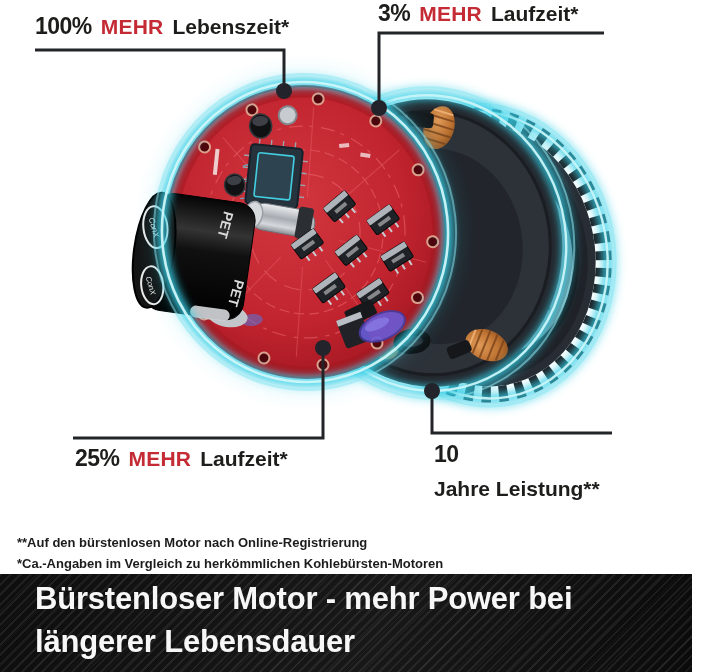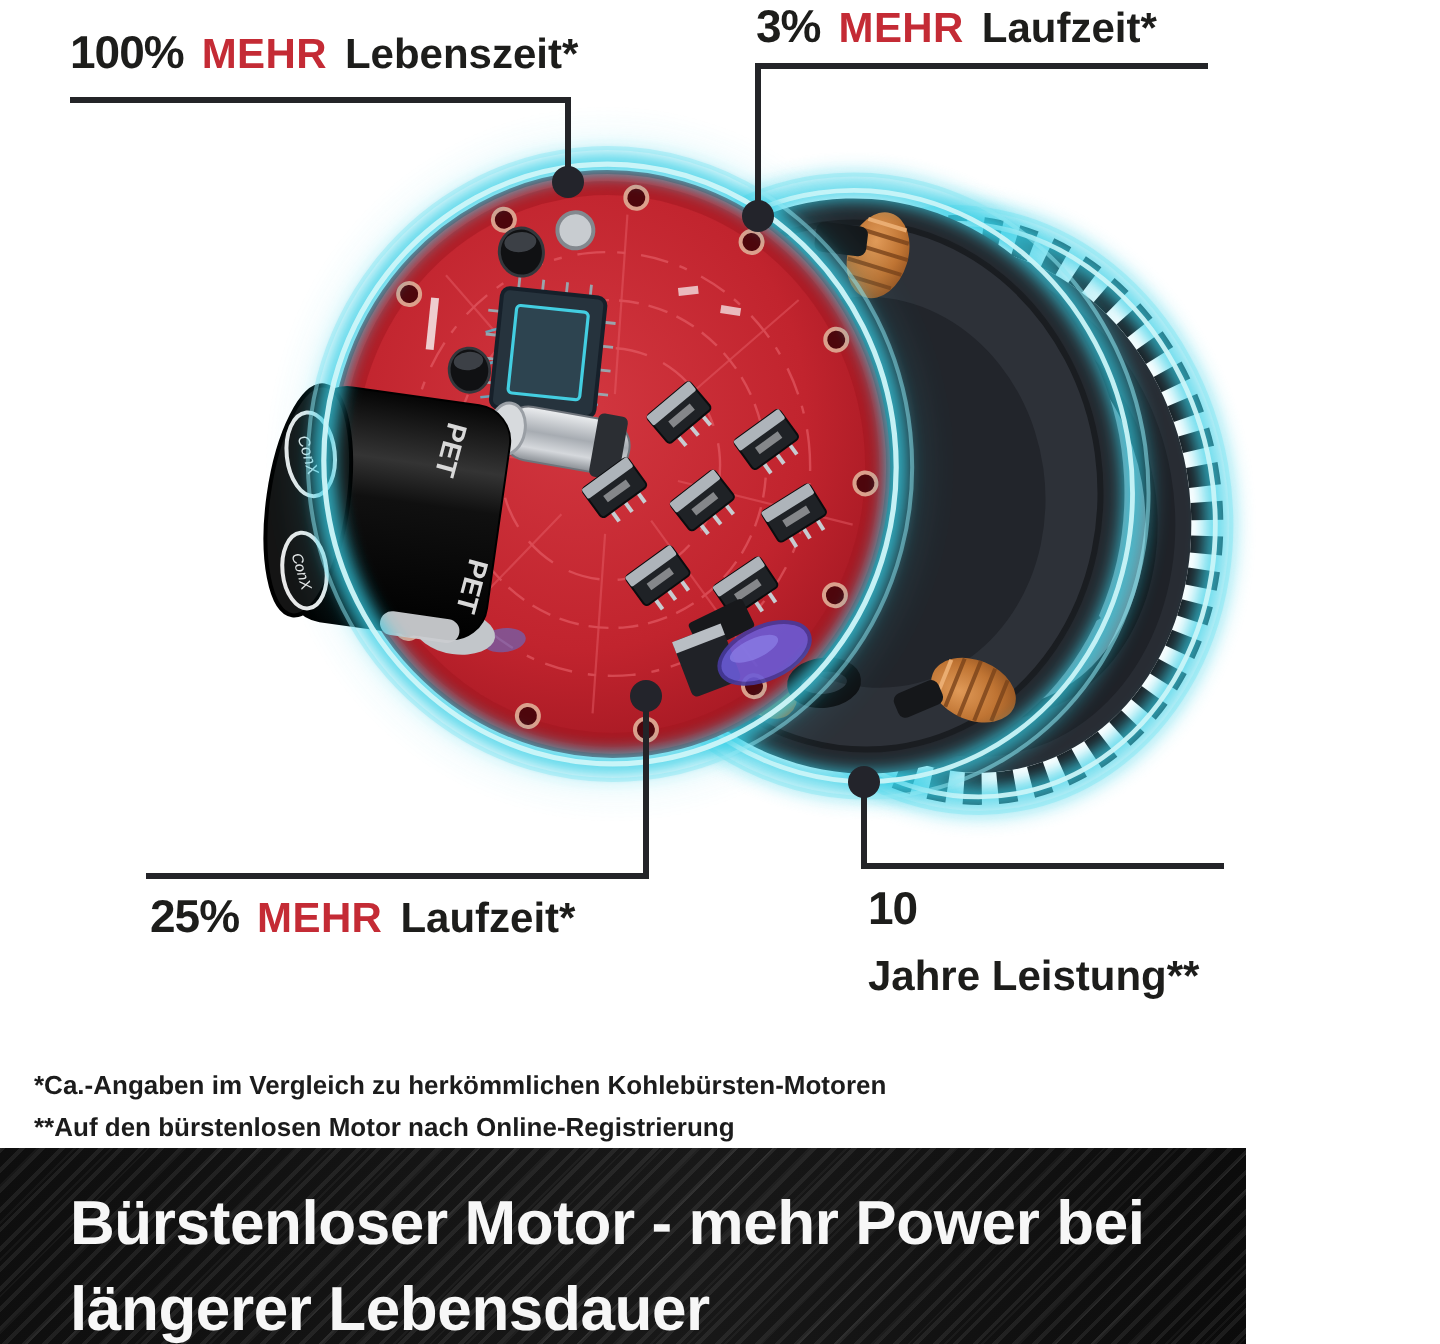--- a/index.html
+++ b/index.html
@@ -10,26 +10,26 @@
   .motor-svg{position:absolute;left:0;top:0;}
   .callout{
     position:absolute;display:flex;align-items:baseline;gap:9px;white-space:nowrap;
   }
   .callout .num{font-size:23px;font-weight:700;color:#1d1d1b;letter-spacing:-.5px;}
   .callout .mehr{font-size:21px;font-weight:700;color:#c42b35;letter-spacing:.2px;}
   .callout .lbl{font-size:21px;font-weight:700;color:#1d1d1b;}
   .footnotes{position:absolute;left:17px;top:532px;font-size:13px;font-weight:700;
     line-height:21px;color:#1c1c1c;}
   .banner{
-    position:absolute;left:0;top:574px;width:623px;height:98px;
+    position:absolute;left:0;top:574px;width:692px;height:98px;
     background:
       repeating-linear-gradient(135deg, rgba(255,255,255,0.07) 0 2px, rgba(255,255,255,0) 2px 7px),
       repeating-linear-gradient(135deg, rgba(255,255,255,0.04) 0 1px, rgba(0,0,0,0) 1px 13px),
       linear-gradient(100deg,#0e0e0e 0%,#181818 55%,#0b0b0b 100%);
-    box-sizing:border-box;padding:16px 0 0 35px;
+    box-sizing:border-box;padding:3px 0 0 35px;
   }
   .banner .bline{font-size:31px;font-weight:700;color:#f7f7f7;line-height:43px;
     letter-spacing:-.2px;}
 </style>
 </head>
 <body>
 
 <div class="stage">
 
   <svg class="motor-svg" width="720" height="574" viewBox="0 0 720 574">
@@ -265,22 +265,22 @@
     <span class="mehr">MEHR</span>
     <span class="lbl">Laufzeit*</span>
   </div>
 
   <div class="callout" style="left:434px;top:441px;flex-direction:column;">
     <span class="num">10</span>
     <span class="lbl">Jahre Leistung**</span>
   </div>
 
   <div class="footnotes">
+    <div>**Auf den bürstenlosen Motor nach Online-Registrierung</div>
     <div>*Ca.-Angaben im Vergleich zu herkömmlichen Kohlebürsten-Motoren</div>
-    <div>**Auf den bürstenlosen Motor nach Online-Registrierung</div>
   </div>
 
   <div class="banner">
     <div class="bline">Bürstenloser Motor - mehr Power bei</div>
     <div class="bline">längerer Lebensdauer</div>
   </div>
 
 </div>
 
 </body></html>

